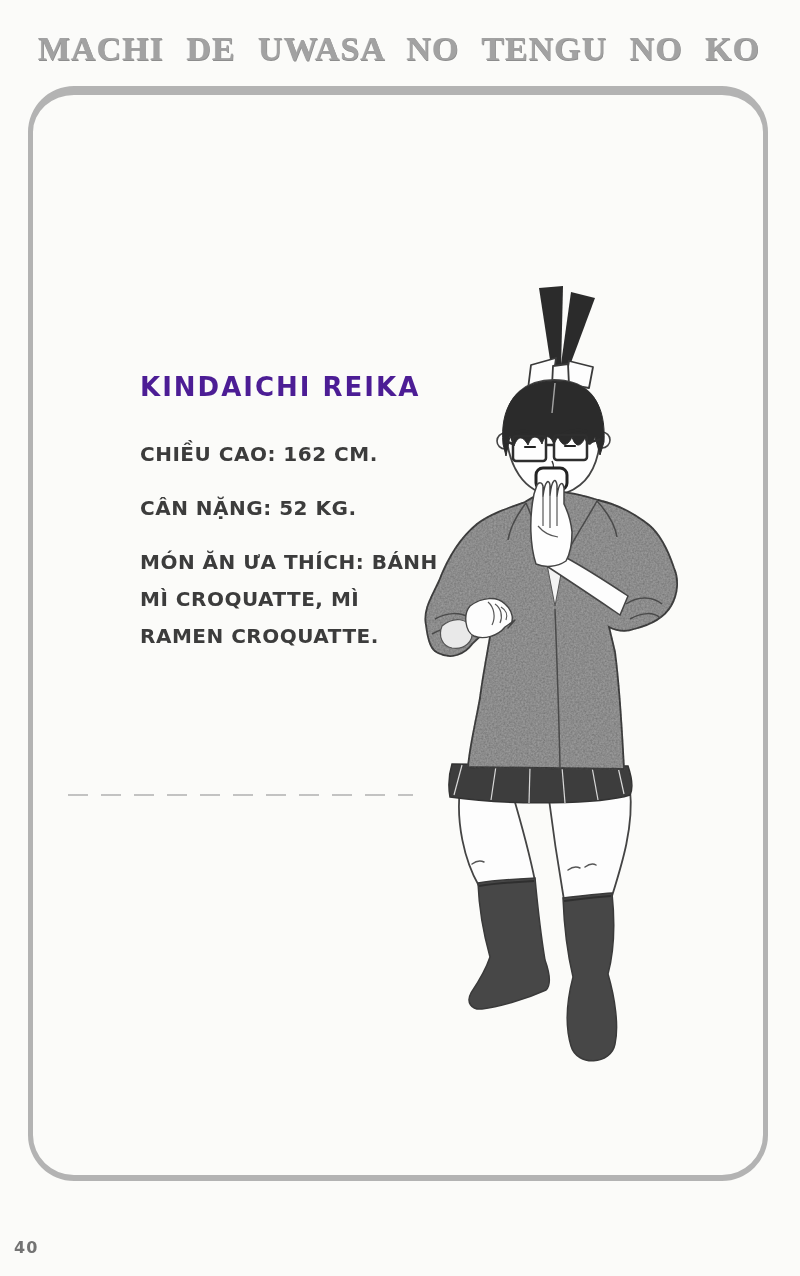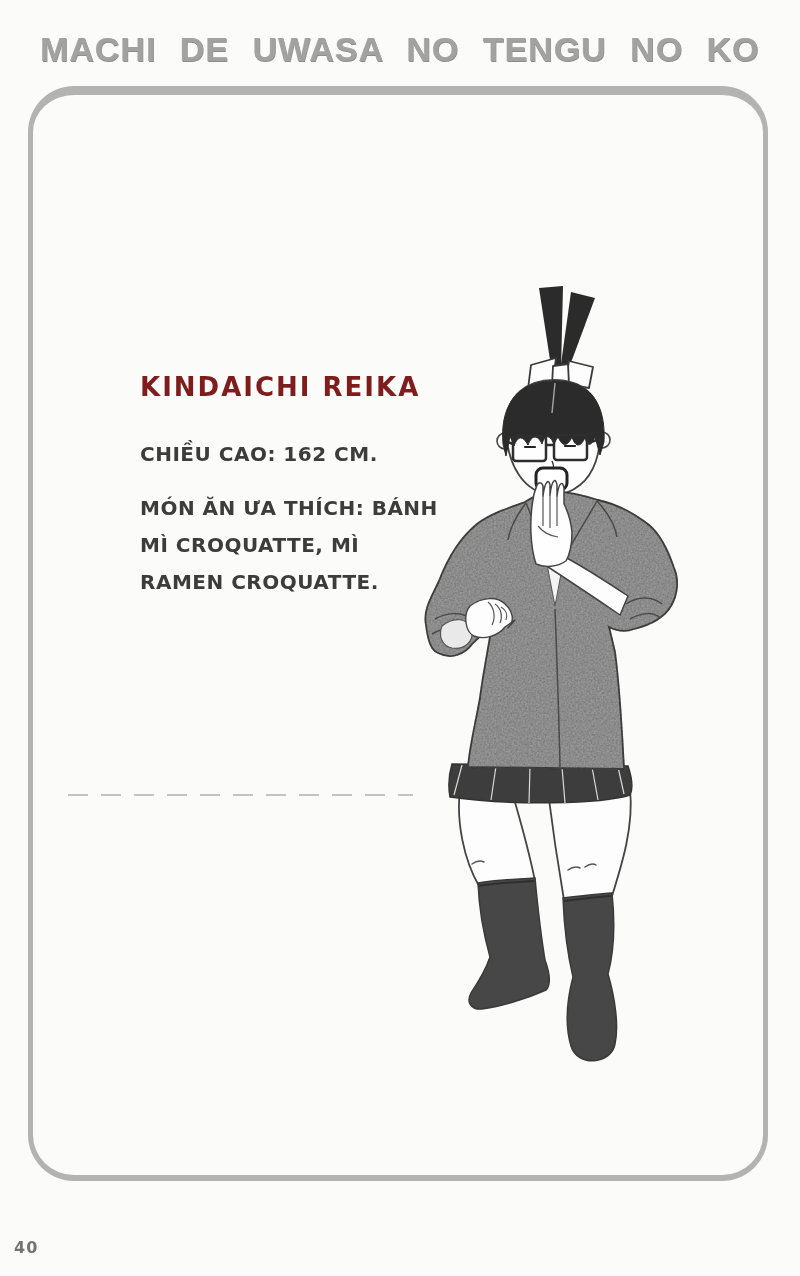--- a/index.html
+++ b/index.html
@@ -3,39 +3,38 @@
 <meta charset="utf-8">
 <style>
   html,body{margin:0;padding:0;}
   body{
     width:800px;height:1276px;position:relative;overflow:hidden;
     background:#fbfbf9;
     font-family:"DejaVu Sans","Liberation Sans",sans-serif;
   }
   .title{
     position:absolute;left:38px;top:30px;width:724px;margin:0;
-    text-align:center;
-    font-family:Liberation Sans, sans-serif;
+    font-family:Liberation Serif, serif;
     font-weight:800;font-size:34px;letter-spacing:1px;word-spacing:13px;
     color:#a2a2a2;
     text-shadow:0.5px 0.5px 0 #8d8d8d,-0.5px -0.5px 0 #c4c4c4;
     white-space:nowrap;
   }
   .frame{
     position:absolute;left:28px;top:86px;width:740px;height:1095px;
     box-sizing:border-box;
     border:5px solid #b3b3b3;border-top-width:9px;border-bottom-width:6px;
     border-radius:46px;
   }
   .profile{
     position:absolute;left:140px;top:372px;width:308px;
     color:#3c3c3c;font-weight:700;
   }
   .profile .name{
-    font-size:26px;letter-spacing:2px;margin:0 0 34px 0;color:#7f1d1d;
+    font-size:26px;letter-spacing:2px;margin:0 0 34px 0;color:#4c1d95;
   }
   .profile p{
     margin:0 0 17px 0;font-size:20px;line-height:37px;letter-spacing:0.5px;
   }
   .groundline{
     position:absolute;left:68px;top:794px;width:345px;height:2px;
     background:repeating-linear-gradient(90deg,#b0b0b0 0 20px,transparent 20px 33px);
     opacity:.75;
   }
   .figure{position:absolute;left:402px;top:274px;width:300px;height:810px;}
@@ -47,20 +46,21 @@
 </head>
 <body>
 
 <h1 class="title">MACHI DE UWASA NO TENGU NO KO</h1>
 
 <div class="frame"></div>
 
 <div class="profile">
   <div class="name">KINDAICHI REIKA</div>
   <p>CHIỀU CAO: 162 CM.</p>
+  <p>CÂN NẶNG: 52 KG.</p>
   <p>MÓN ĂN ƯA THÍCH: BÁNH MÌ CROQUATTE, MÌ RAMEN CROQUATTE.</p>
 </div>
 
 <div class="groundline"></div>
 
 <svg class="figure" viewBox="0 0 300 810" xmlns="http://www.w3.org/2000/svg">
   <defs>
     <filter id="grain" x="-5%" y="-5%" width="110%" height="110%">
       <feTurbulence type="fractalNoise" baseFrequency="0.55" numOctaves="2" stitchTiles="stitch" result="t"></feTurbulence>
       <feColorMatrix in="t" type="matrix" values="0 0 0 0 0  0 0 0 0 0  0 0 0 0 0  0 0 0 0.55 0" result="na"></feColorMatrix>

